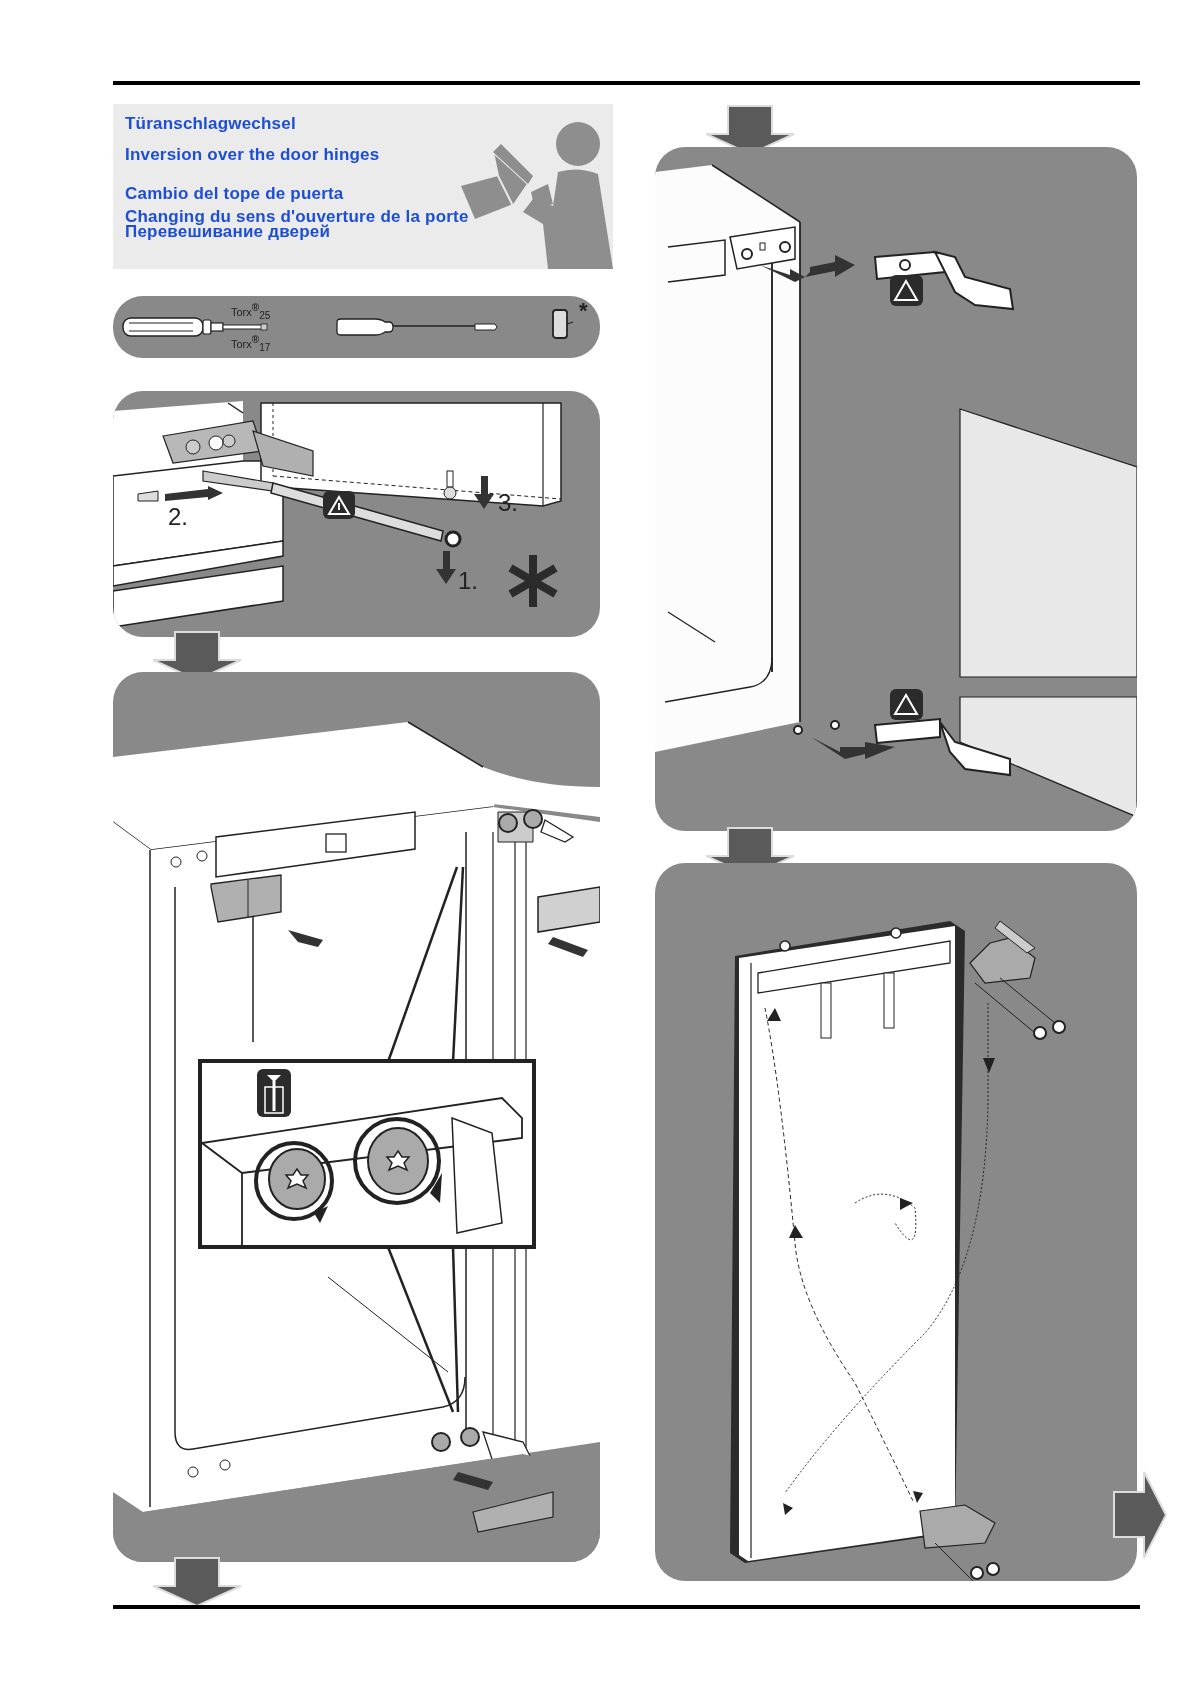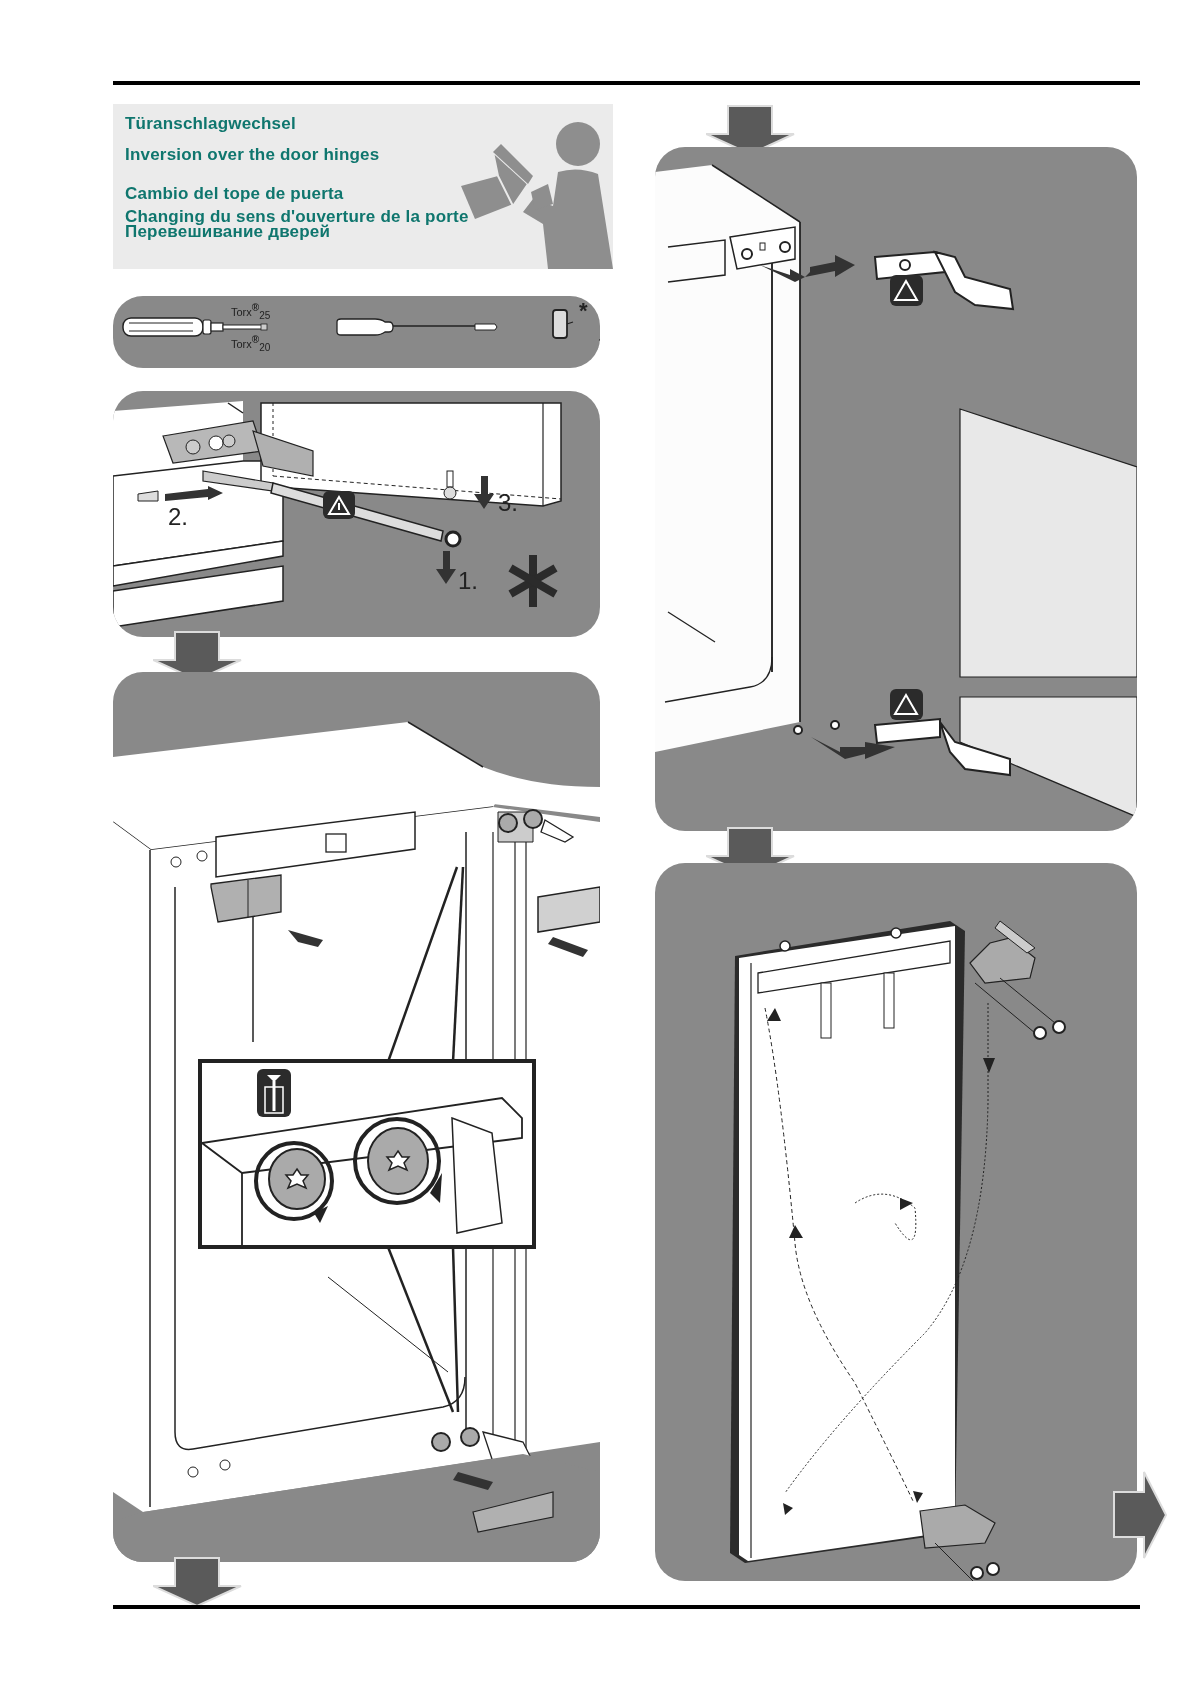--- a/index.html
+++ b/index.html
@@ -1,20 +1,20 @@
 <!DOCTYPE html>
 <html><head>
 <meta charset="utf-8">
 <style>
   html, body { margin:0; padding:0; background:#ffffff; }
   body { width:1191px; height:1684px; position:relative; overflow:hidden; font-family:"Liberation Sans", "DejaVu Sans", sans-serif; }
   .rule { position:absolute; left:113px; width:1027px; height:4px; background:#000; }
   .panel { position:absolute; background:#898989; border-radius:30px; overflow:hidden; }
   .title-box { position:absolute; left:113px; top:104px; width:500px; height:165px; background:#ebebeb; }
-  .title-line { position:absolute; left:12px; font-size:17px; font-weight:bold; color:#0f766e; letter-spacing:0.2px; }
+  .title-line { position:absolute; left:12px; font-size:17px; font-weight:bold; color:#1d4ed8; letter-spacing:0.2px; }
   .flow-arrow { position:absolute; }
   svg { display:block; }
   .abs { position:absolute; }
 </style>
 </head>
 <body>
 
 <div class="rule" style="top:81px;"></div>
 
 <div class="title-box">
@@ -27,35 +27,35 @@
   <svg class="abs" style="left:340px;top:10px;" width="160" height="155" viewBox="0 0 160 155">
     <circle cx="125" cy="30" r="22" fill="#8e8e8e"></circle>
     <path d="M105 58 Q125 52 145 60 L160 155 L95 155 L90 110 L70 98 L80 85 L100 92 Z" fill="#8e8e8e"></path>
     <path d="M8 72 L45 62 L60 90 L22 105 Z" fill="#8e8e8e"></path>
     <path d="M40 38 L75 70 L60 92 L45 62 Z" fill="#8e8e8e" stroke="#ebebeb" stroke-width="2"></path>
     <path d="M40 38 L48 30 L80 62 L75 70 Z" fill="#8e8e8e"></path>
     <path d="M78 78 L95 70 L100 90 L82 96 Z" fill="#8e8e8e"></path>
   </svg>
 </div>
 
-<div class="panel" style="left:113px;top:296px;width:487px;height:72px;border-radius:30px;">
+<div class="panel" style="left:113px;top:296px;width:487px;height:62px;border-radius:30px;">
   <svg class="abs" style="left:0;top:0;" width="487" height="62" viewBox="0 0 487 62">
     <rect x="10" y="22" width="80" height="18" rx="8" fill="#fff" stroke="#222" stroke-width="1.5"></rect>
     <line x1="16" y1="27" x2="80" y2="27" stroke="#222" stroke-width="1"></line>
     <line x1="16" y1="35" x2="80" y2="35" stroke="#222" stroke-width="1"></line>
     <rect x="90" y="24" width="8" height="14" rx="2" fill="#fff" stroke="#222" stroke-width="1.2"></rect>
     <rect x="98" y="27" width="12" height="8" fill="#fff" stroke="#222" stroke-width="1.2"></rect>
     <rect x="110" y="29" width="42" height="4" fill="#fff" stroke="#222" stroke-width="1"></rect>
     <rect x="148" y="28" width="6" height="6" fill="#ccc" stroke="#222" stroke-width="0.8"></rect>
   </svg>
   <div class="abs" style="left:118px;top:6px;font-size:11px;color:#222;">
     <span>Torx</span><sup style="font-size:10px;font-weight:bold;">®</sup><sub style="font-size:10px;">25</sub>
   </div>
   <div class="abs" style="left:118px;top:38px;font-size:11px;color:#222;">
-    <span>Torx</span><sup style="font-size:10px;font-weight:bold;">®</sup><sub style="font-size:10px;">20</sub>
+    <span>Torx</span><sup style="font-size:10px;font-weight:bold;">®</sup><sub style="font-size:10px;">17</sub>
   </div>
   <svg class="abs" style="left:222px;top:18px;" width="170" height="26" viewBox="0 0 170 26">
     <path d="M2 8 Q2 5 6 5 L40 5 Q46 5 50 8 L54 8 Q58 8 58 13 Q58 18 54 18 L50 18 Q46 21 40 21 L6 21 Q2 21 2 18 Z" fill="#fff" stroke="#222" stroke-width="1.3"></path>
     <line x1="58" y1="12" x2="150" y2="12" stroke="#222" stroke-width="1.3"></line>
     <path d="M140 10 L160 10 L162 13 L160 16 L140 16 Z" fill="#fff" stroke="#222" stroke-width="1"></path>
   </svg>
   <svg class="abs" style="left:438px;top:10px;" width="40" height="45" viewBox="0 0 40 45">
     <rect x="2" y="4" width="14" height="28" rx="3" fill="#ddd" stroke="#222" stroke-width="1.8"></rect>
     <line x1="16" y1="18" x2="22" y2="16" stroke="#222" stroke-width="1.3"></line>
   </svg>

